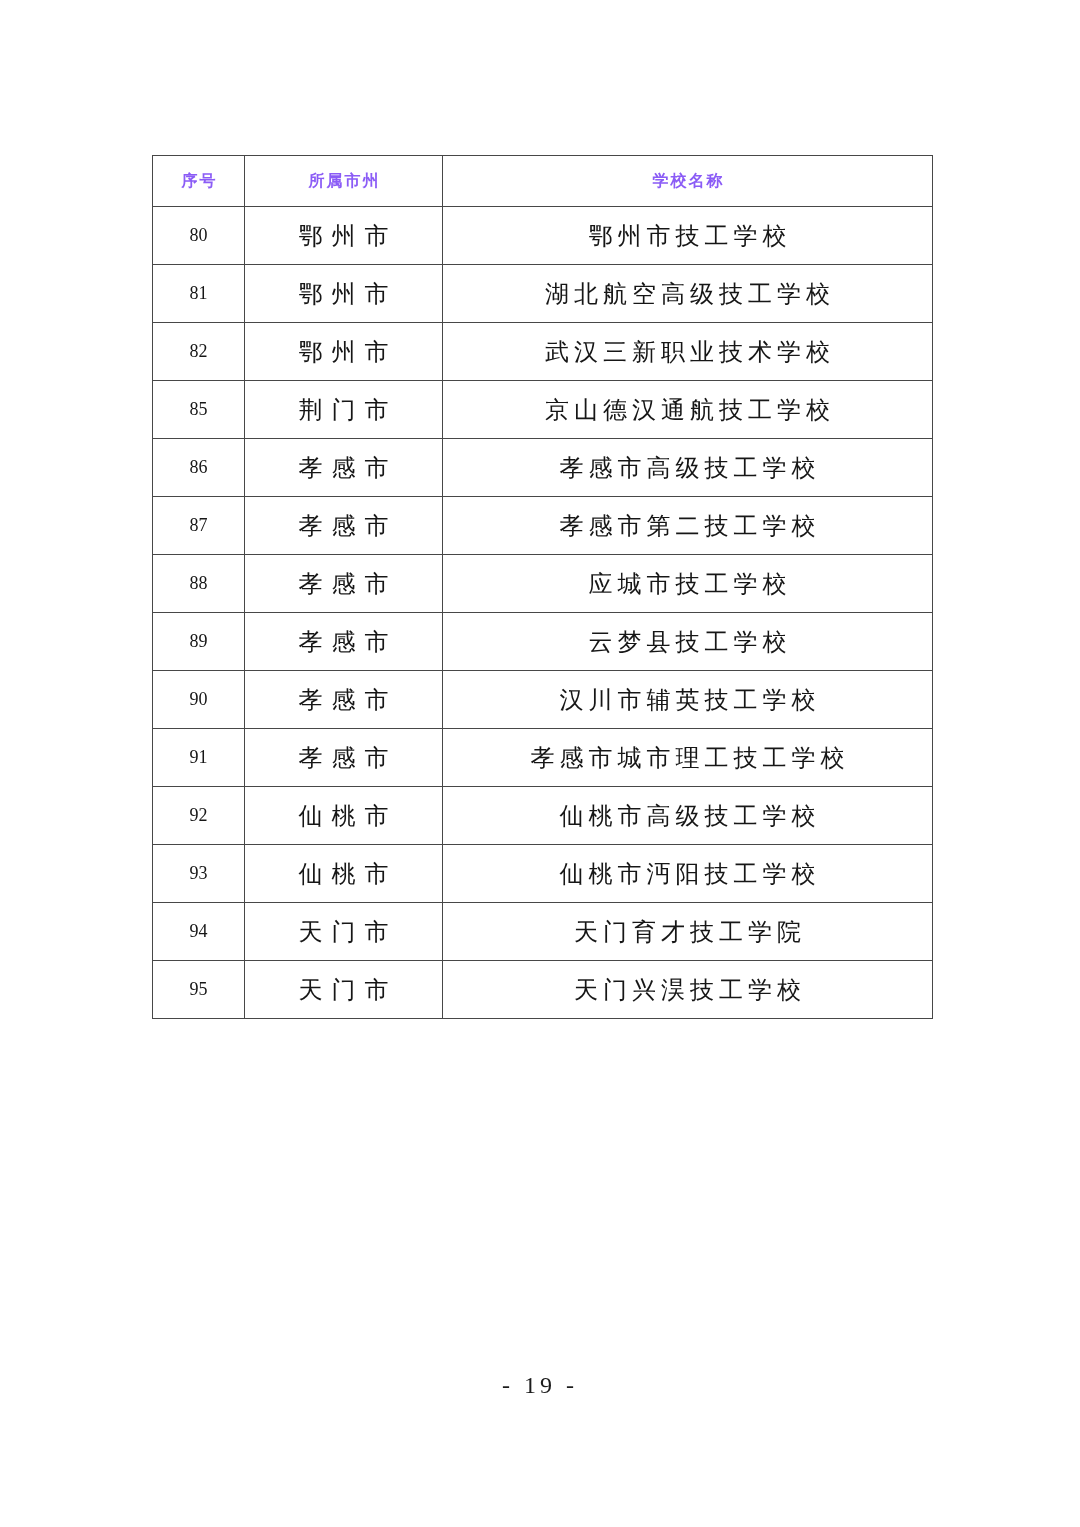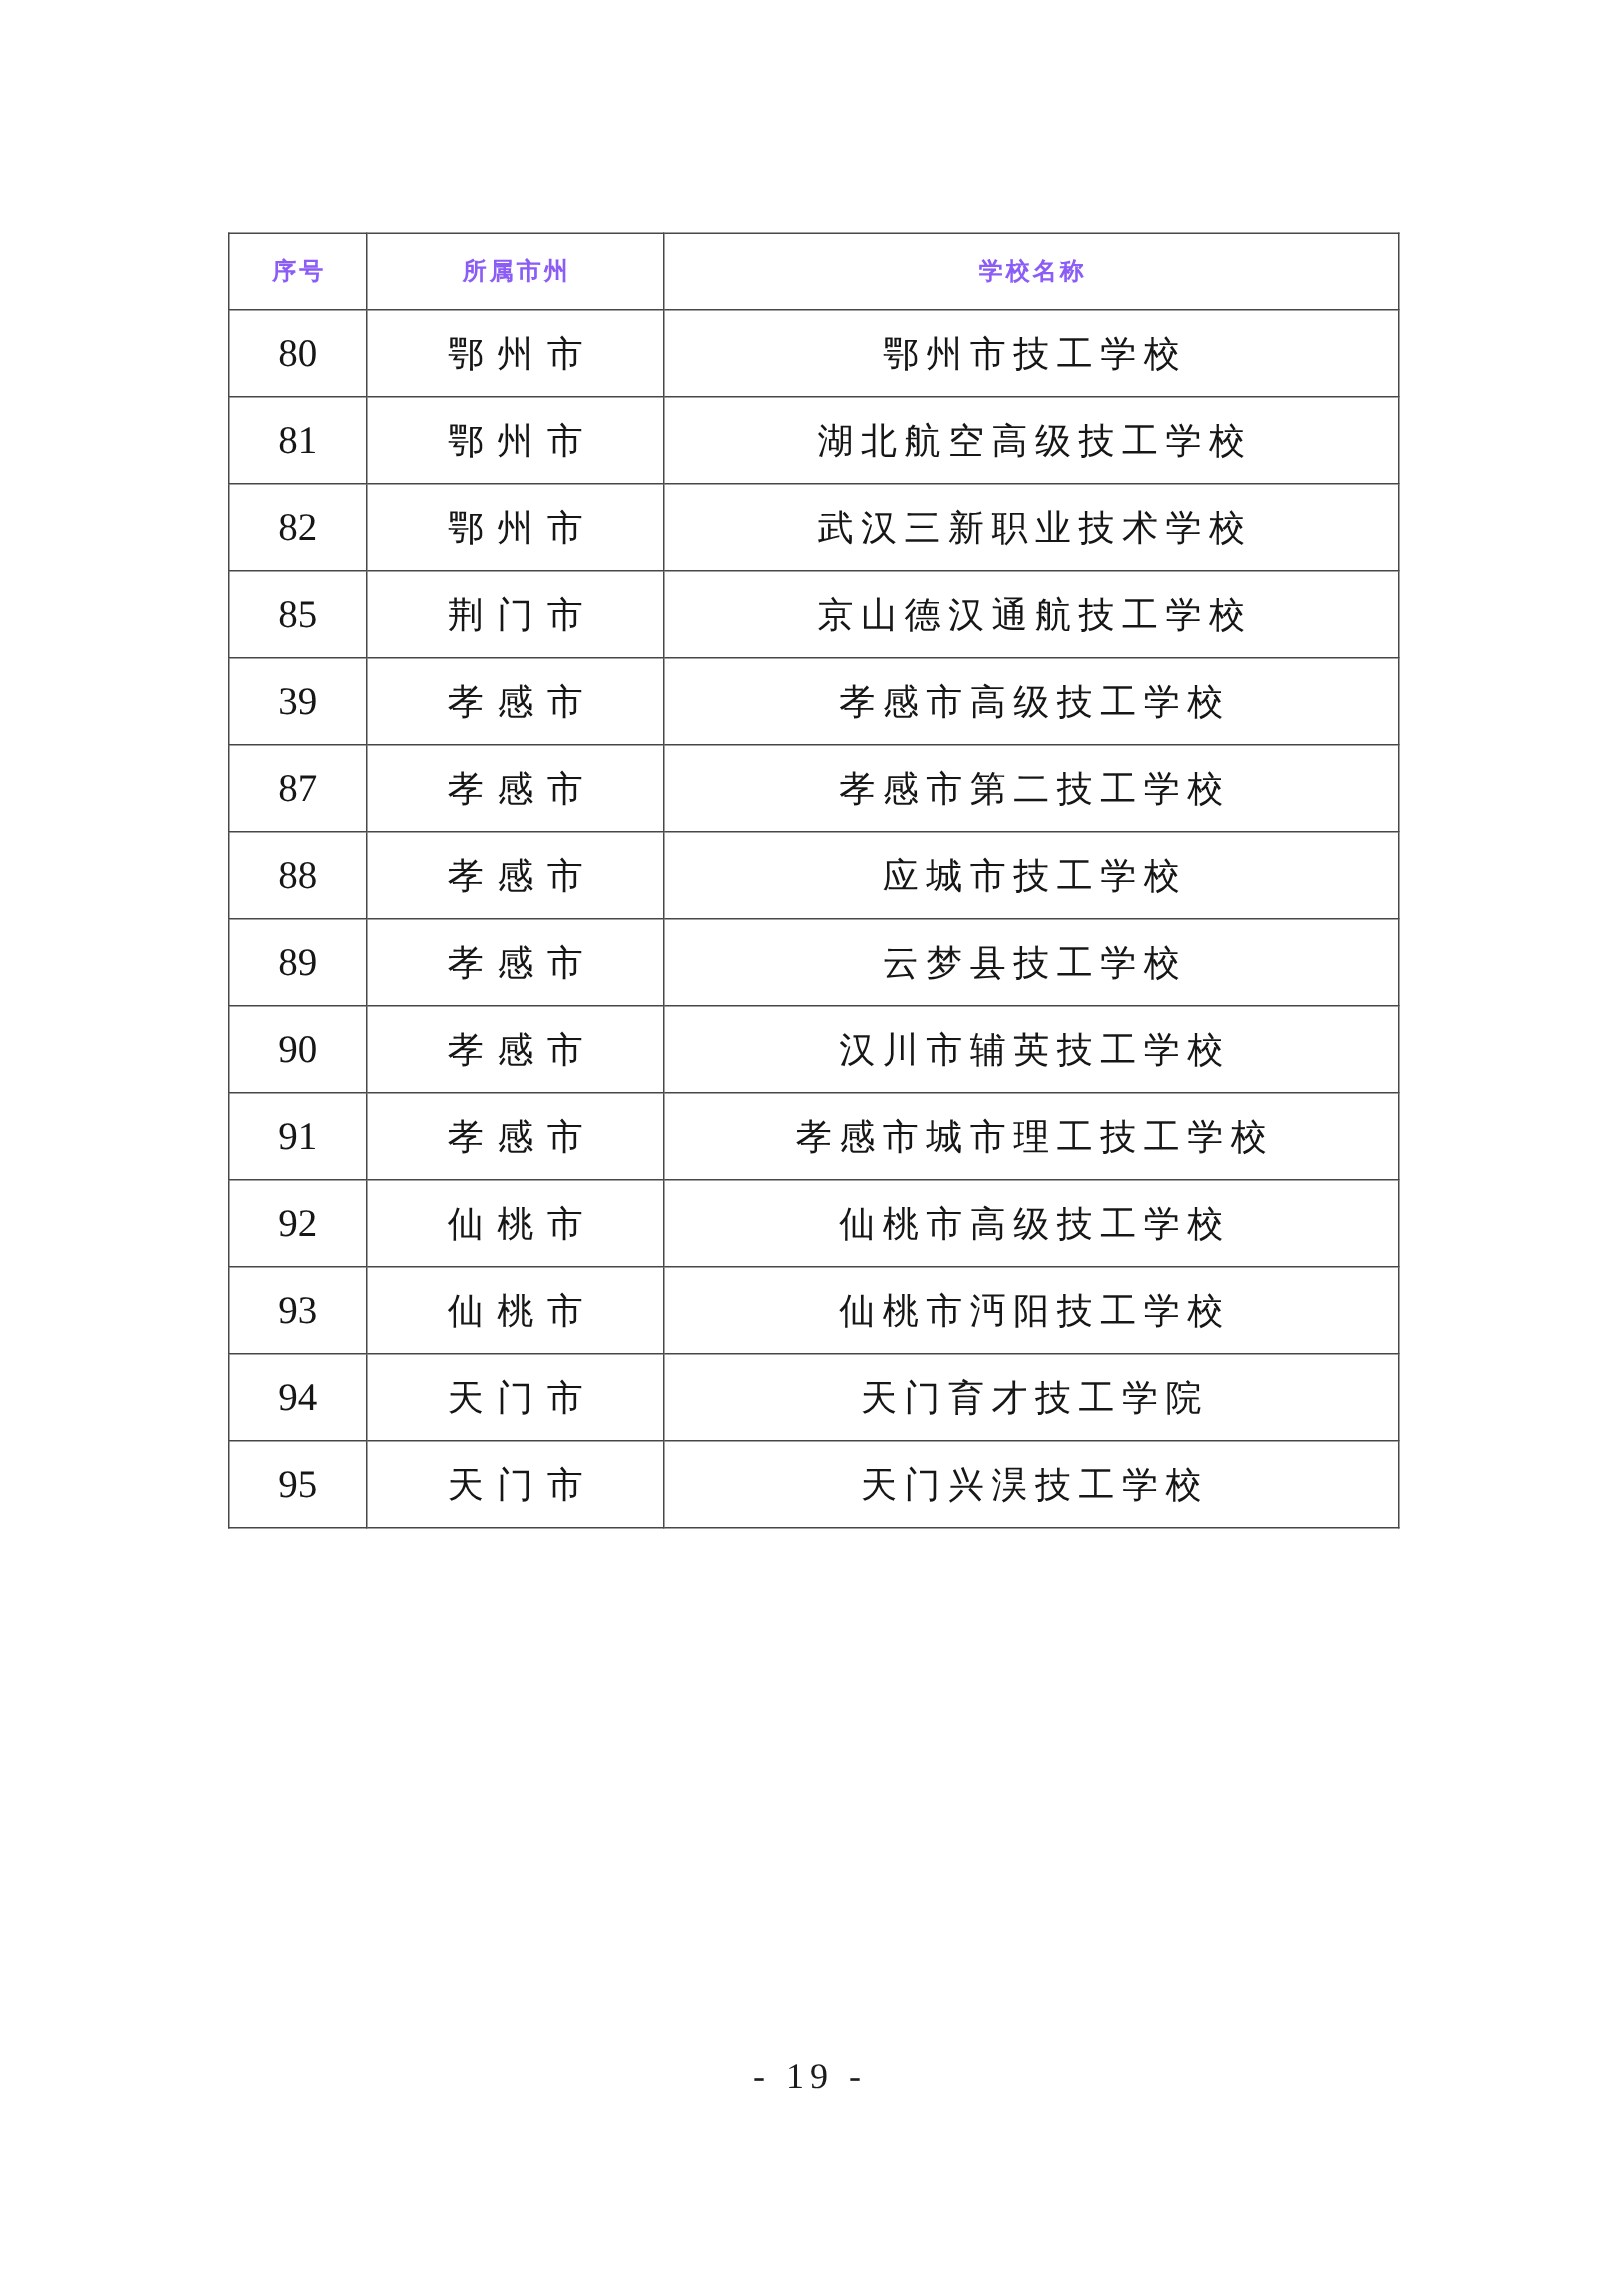--- a/index.html
+++ b/index.html
@@ -41,21 +41,21 @@
     font-weight: bold;
     font-size: 16px;
     letter-spacing: 2px;
     text-indent: 2px;
     color: #8b5cf6;
   }
   tbody td {
     height: 57px;
   }
   .cell-no {
-    font-size: 26px;
+    font-size: 18px;
     font-family: "Liberation Serif", "DejaVu Serif", serif;
   }
   .cell-city {
     font-size: 24px;
     letter-spacing: 9px;
     text-indent: 9px;
   }
   .cell-school {
     font-size: 24px;
     letter-spacing: 5px;
@@ -106,21 +106,21 @@
 
 
 
   <tr>
     <td class="col-no cell-no">85</td>
     <td class="col-city cell-city">荆门市</td>
     <td class="col-school cell-school">京山德汉通航技工学校</td>
   </tr>
 
   <tr>
-    <td class="col-no cell-no">39</td>
+    <td class="col-no cell-no">86</td>
     <td class="col-city cell-city">孝感市</td>
     <td class="col-school cell-school">孝感市高级技工学校</td>
   </tr>
 
   <tr>
     <td class="col-no cell-no">87</td>
     <td class="col-city cell-city">孝感市</td>
     <td class="col-school cell-school">孝感市第二技工学校</td>
   </tr>
 

